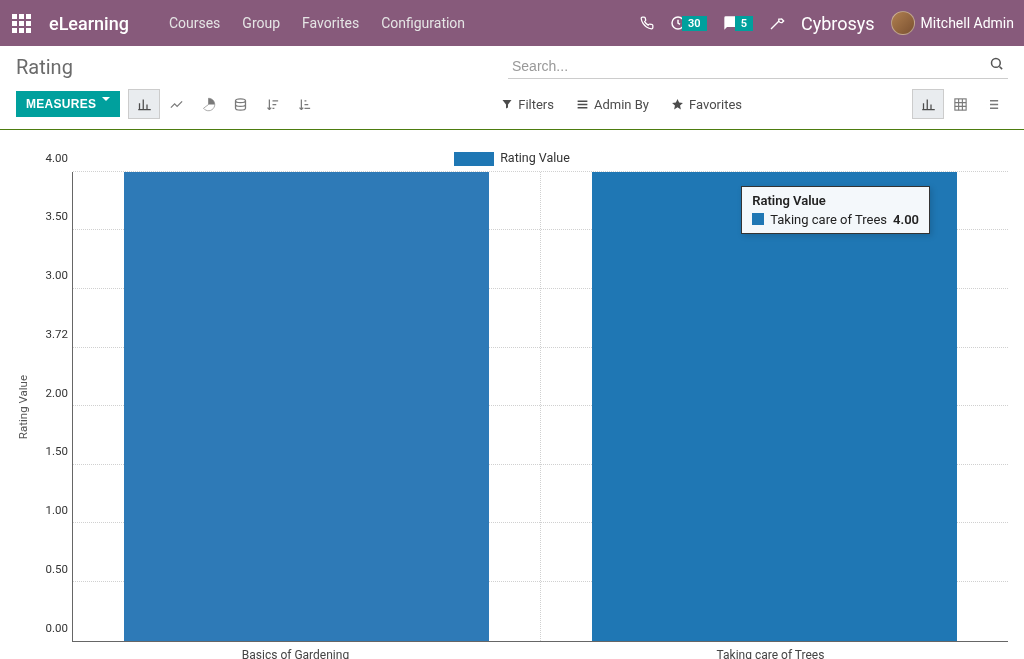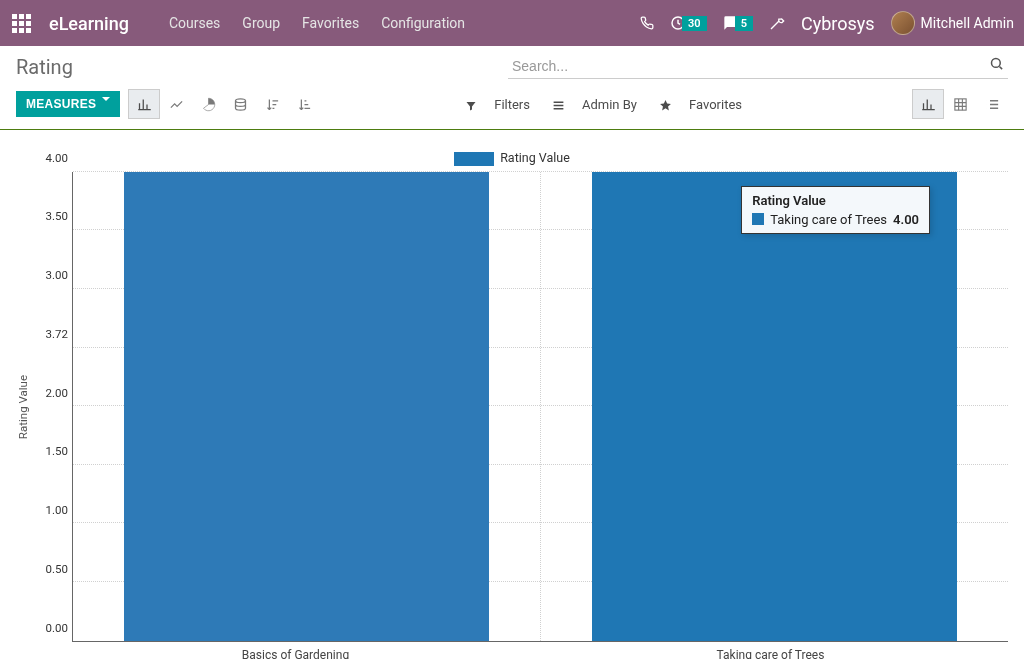--- a/index.html
+++ b/index.html
@@ -29,21 +29,21 @@
   .search-icon { position:absolute; right: 4px; top: 2px; color: #666; font-size: 15px; }
 
   .cp-bottom { display:flex; align-items:center; padding: 6px 16px 10px; }
   .measures-btn { background:#00a09d; color:#fff; border:none; padding: 6px 10px; font-size:12px; font-weight:600; letter-spacing:0.3px; display:flex; align-items:flex-start; gap:6px; cursor:pointer; }
   .measures-btn .caret { border-left: 4px solid transparent; border-right: 4px solid transparent; border-top: 4px solid #fff; }
   .chart-mode-group { margin-left: 8px; display:flex; }
   .mode-btn { width: 32px; height: 30px; border: 1px solid transparent; background: transparent; display:flex; align-items:center; justify-content:center; cursor:pointer; color:#6b6b6b; }
   .mode-btn.active { background: #e9ecef; border-color: #ccc; }
   
   .filters-group { margin-left: auto; display:flex; gap: 22px; align-items:center; color:#4c4c4c; font-size:13px; }
-  .filters-group .fg-item { display:flex; gap:17px; align-items:flex-end; cursor:pointer; }
+  .filters-group .fg-item { display:flex; gap:5px; align-items:center; cursor:pointer; }
 
   .view-switch { margin-left: 170px; display:flex; }
   .view-btn { width: 32px; height: 30px; border: 1px solid transparent; background: transparent; display:flex; align-items:center; justify-content:center; cursor:pointer; color:#6b6b6b; }
   .view-btn.active { background: #e9ecef; border-color: #ccc; }
 
   
   .chart-area { padding: 20px 16px 14px; position: relative; }
   .legend-top { text-align:center; margin-bottom: 6px; font-size: 12.5px; color:#333; }
   .legend-swatch { display:inline-block; width: 40px; height: 14px; background:#1f77b4; vertical-align: middle; margin-right: 6px; }
   

